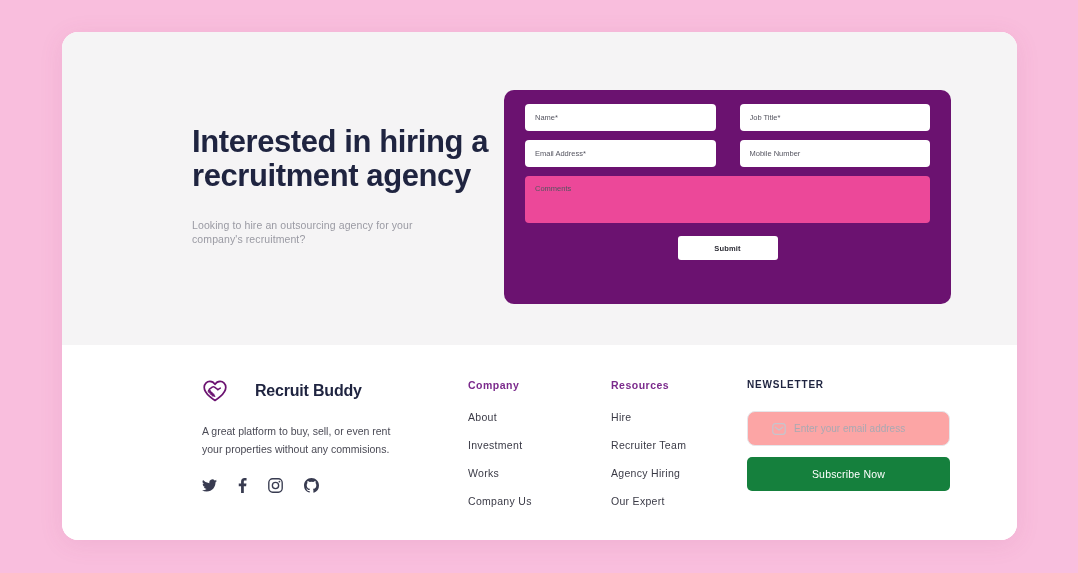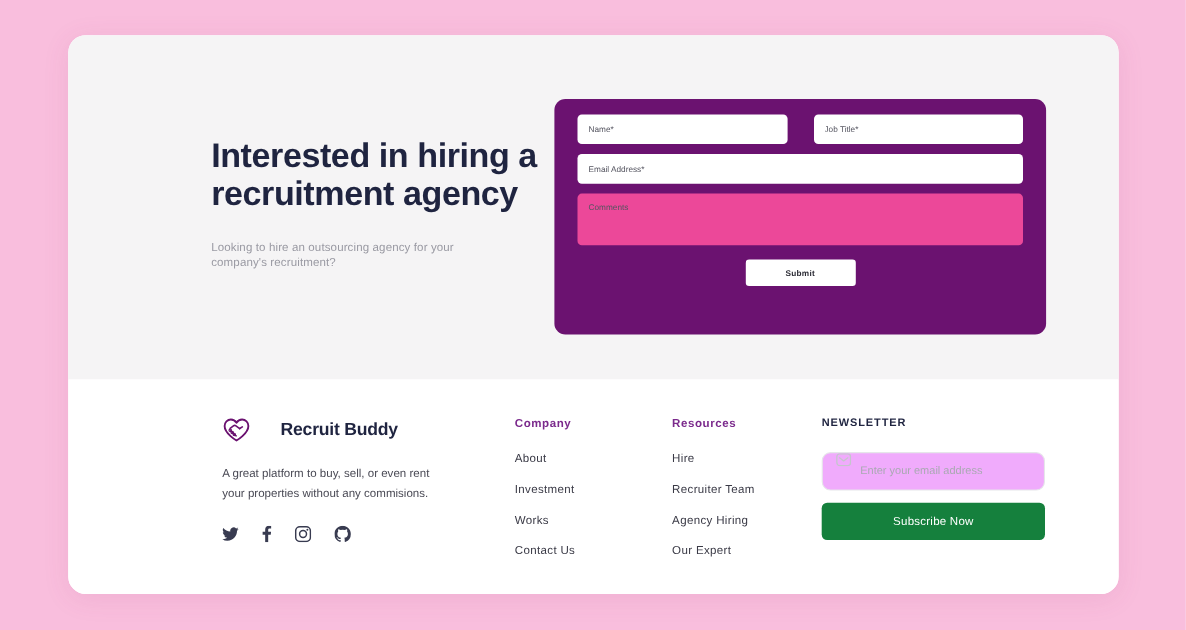--- a/index.html
+++ b/index.html
@@ -226,26 +226,27 @@
   .news-head {
     font-size: 10px;
     font-weight: 700;
     color: #1f2440;
     letter-spacing: 0.8px;
     margin-bottom: 21px;
   }
 
   .news-input-wrap {
     display: flex;
+    align-items: center;
     gap: 8px;
     height: 35px;
     border: 1px solid #e6e6ea;
     border-radius: 8px;
-    padding: 0 12px;
-    background: #f0abfc;
+    padding: 0 24px;
+    background: #fca5a5;
   }
 
   .news-input {
     flex: 1;
     border: none;
     outline: none;
     font-family: "Liberation Sans", sans-serif;
     font-size: 10px;
     color: #3a3a46;
     background: transparent;
@@ -282,20 +283,21 @@
 
     <div class="form-panel">
 
       <div class="form-row">
         <input class="field" type="text" placeholder="Name*" style="">
         <input class="field" type="text" placeholder="Job Title*" style="">
       </div>
 
       <div class="form-row">
         <input class="field" type="text" placeholder="Email Address*" style="">
+        <input class="field" type="text" placeholder="Mobile Number" style="">
       </div>
 
       <textarea class="field-area" placeholder="Comments" style=""></textarea>
 
       <div class="submit-wrap">
         <button class="submit-btn">Submit</button>
       </div>
     </div>
   </section>
 
@@ -346,21 +348,21 @@
             </svg>
           </a>
         </div>
       </div>
 
       <div class="link-col company">
         <div class="col-head">Company</div>
         <a class="col-link" href="#">About</a>
         <a class="col-link" href="#">Investment</a>
         <a class="col-link" href="#">Works</a>
-        <a class="col-link" href="#">Contact Us</a>
+        <a class="col-link" href="#">Company Us</a>
       </div>
 
       <div class="link-col resources">
         <div class="col-head">Resources</div>
         <a class="col-link" href="#">Hire</a>
         <a class="col-link" href="#">Recruiter Team</a>
         <a class="col-link" href="#">Agency Hiring</a>
         <a class="col-link" href="#">Our Expert</a>
       </div>
 

